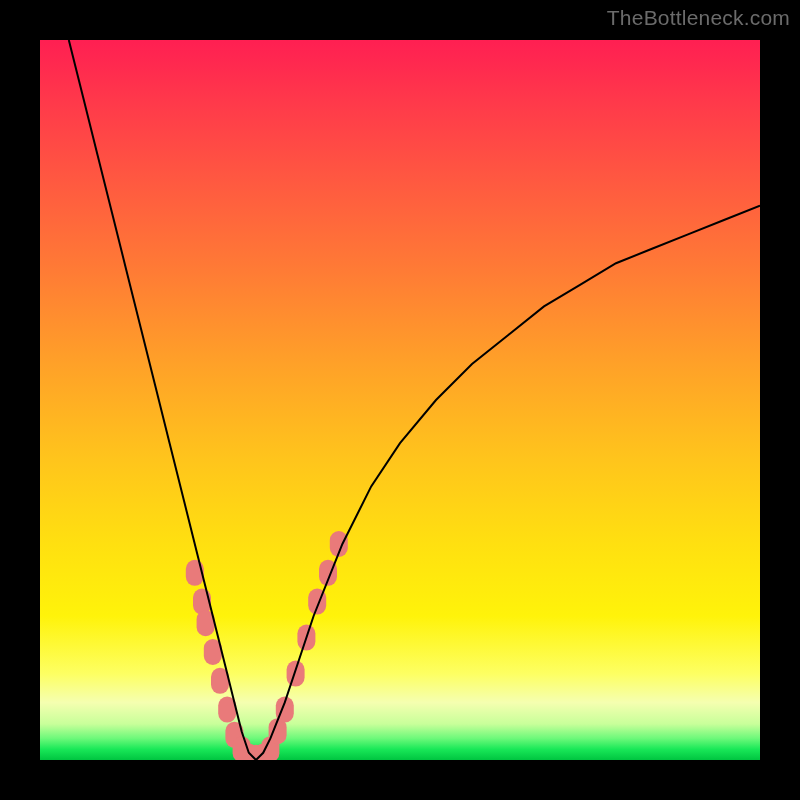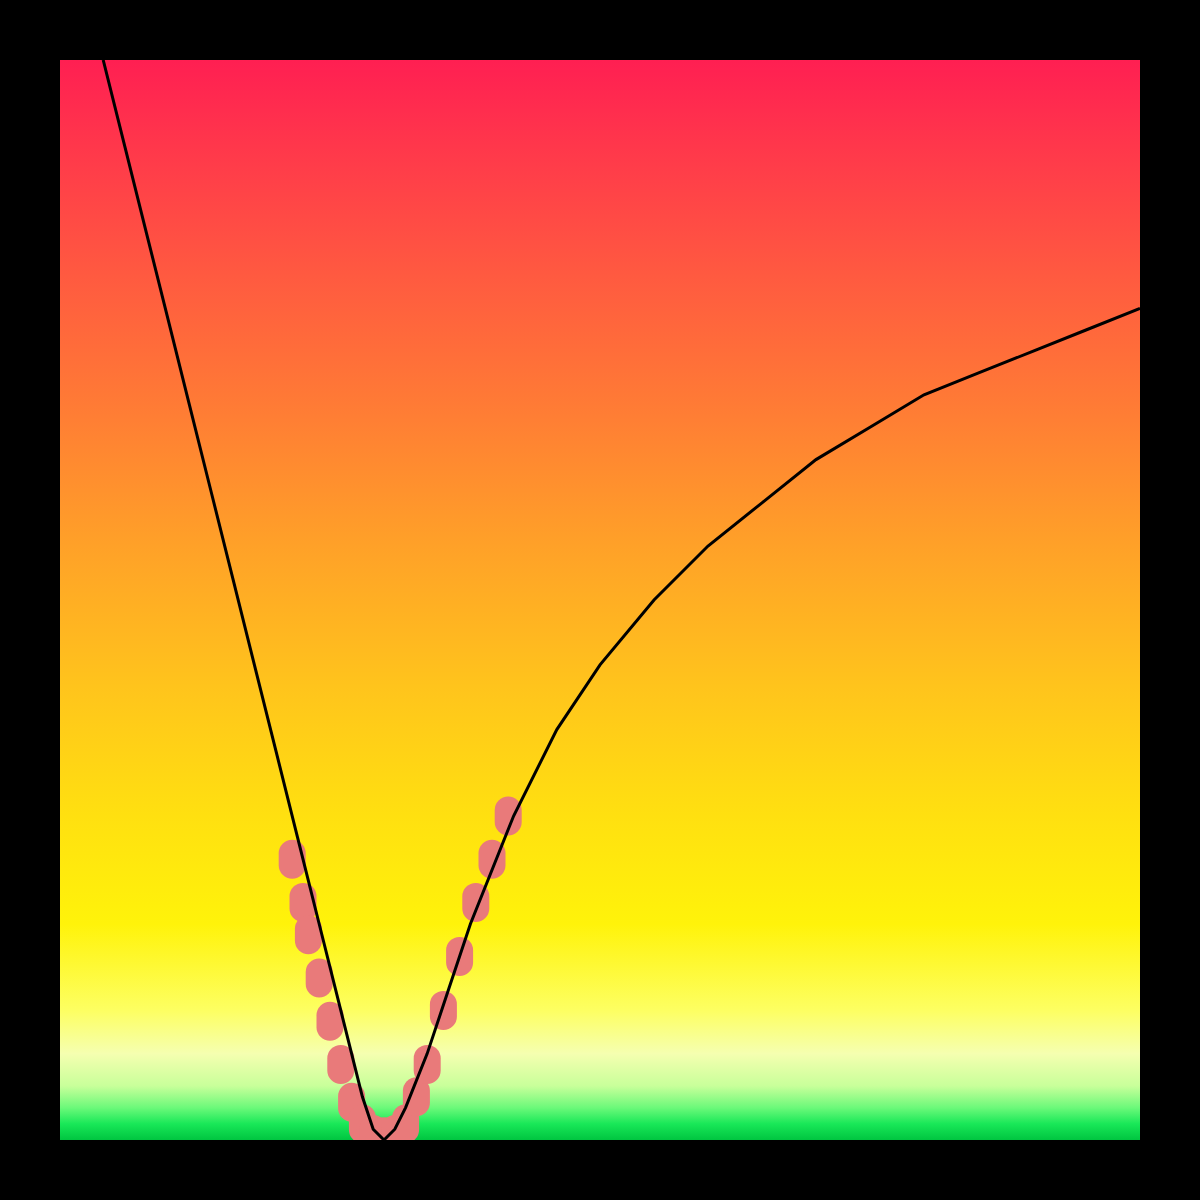--- a/index.html
+++ b/index.html
@@ -59,20 +59,21 @@
     top: 0;
     width: 720px;
     height: 720px;
   }
 </style>
 </head>
 <body>
 
 <div class="frame">
 
+  <div class="watermark">TheBottleneck.com</div>
 
   <div class="plot-area">
     <svg class="curve" viewBox="0 0 720 720" preserveAspectRatio="none">
       <g id="marker-layer">
           <rect x="145.8" y="519.8" width="18" height="26" rx="9" ry="9" fill="#e97a7a"></rect>
           <rect x="153.0" y="548.6" width="18" height="26" rx="9" ry="9" fill="#e97a7a"></rect>
           <rect x="156.6" y="570.2" width="18" height="26" rx="9" ry="9" fill="#e97a7a"></rect>
           <rect x="163.8" y="599.0" width="18" height="26" rx="9" ry="9" fill="#e97a7a"></rect>
           <rect x="171.0" y="627.8" width="18" height="26" rx="9" ry="9" fill="#e97a7a"></rect>
           <rect x="178.2" y="656.6" width="18" height="26" rx="9" ry="9" fill="#e97a7a"></rect>

